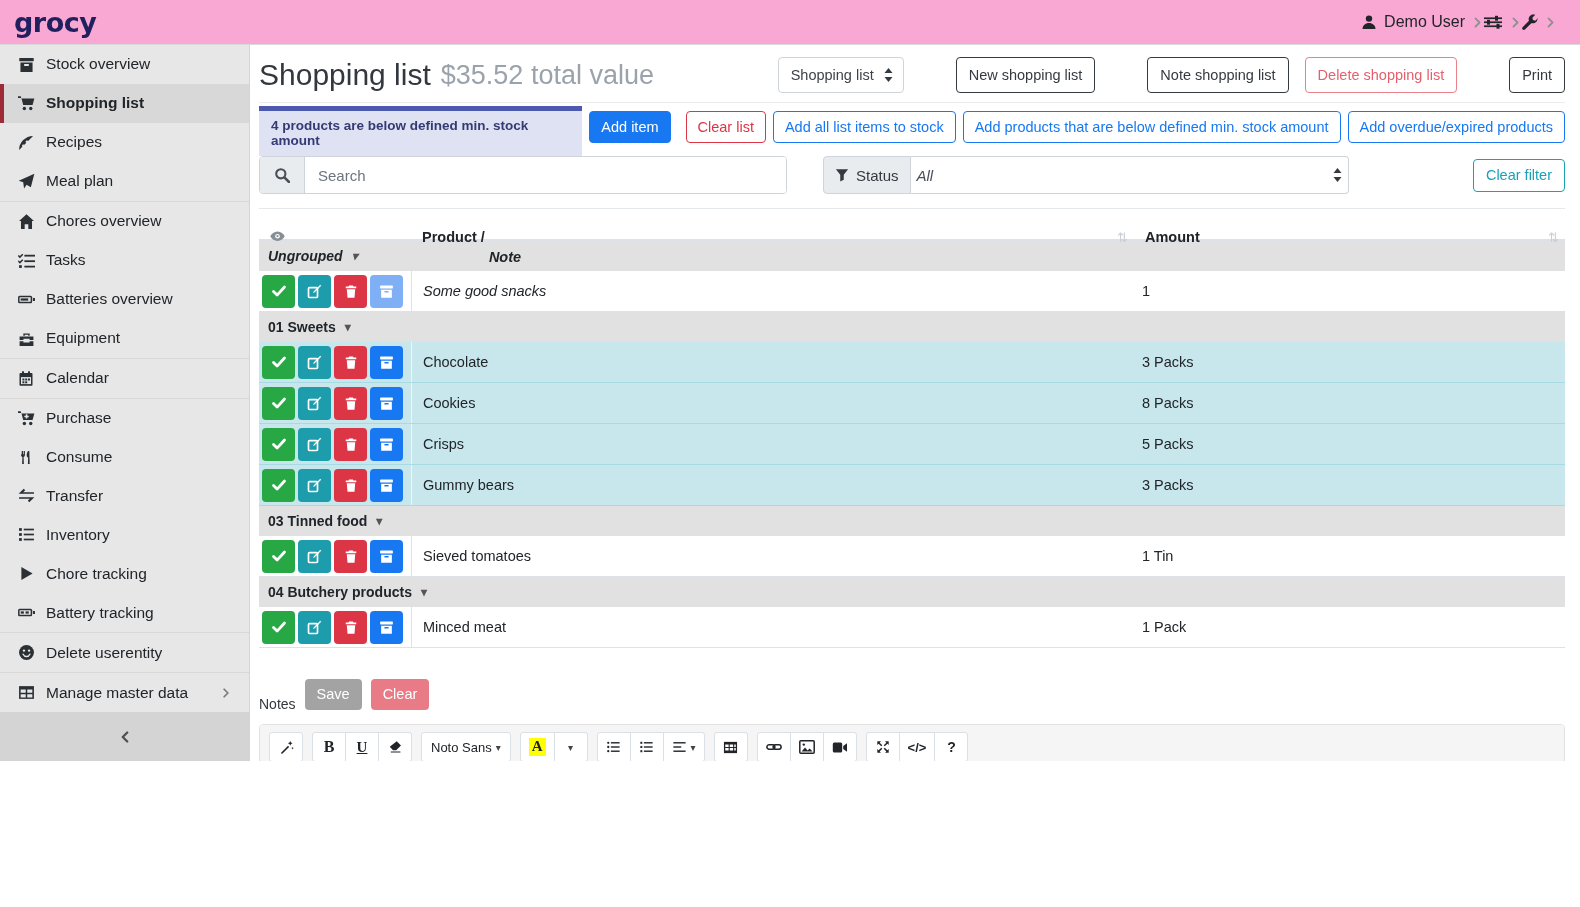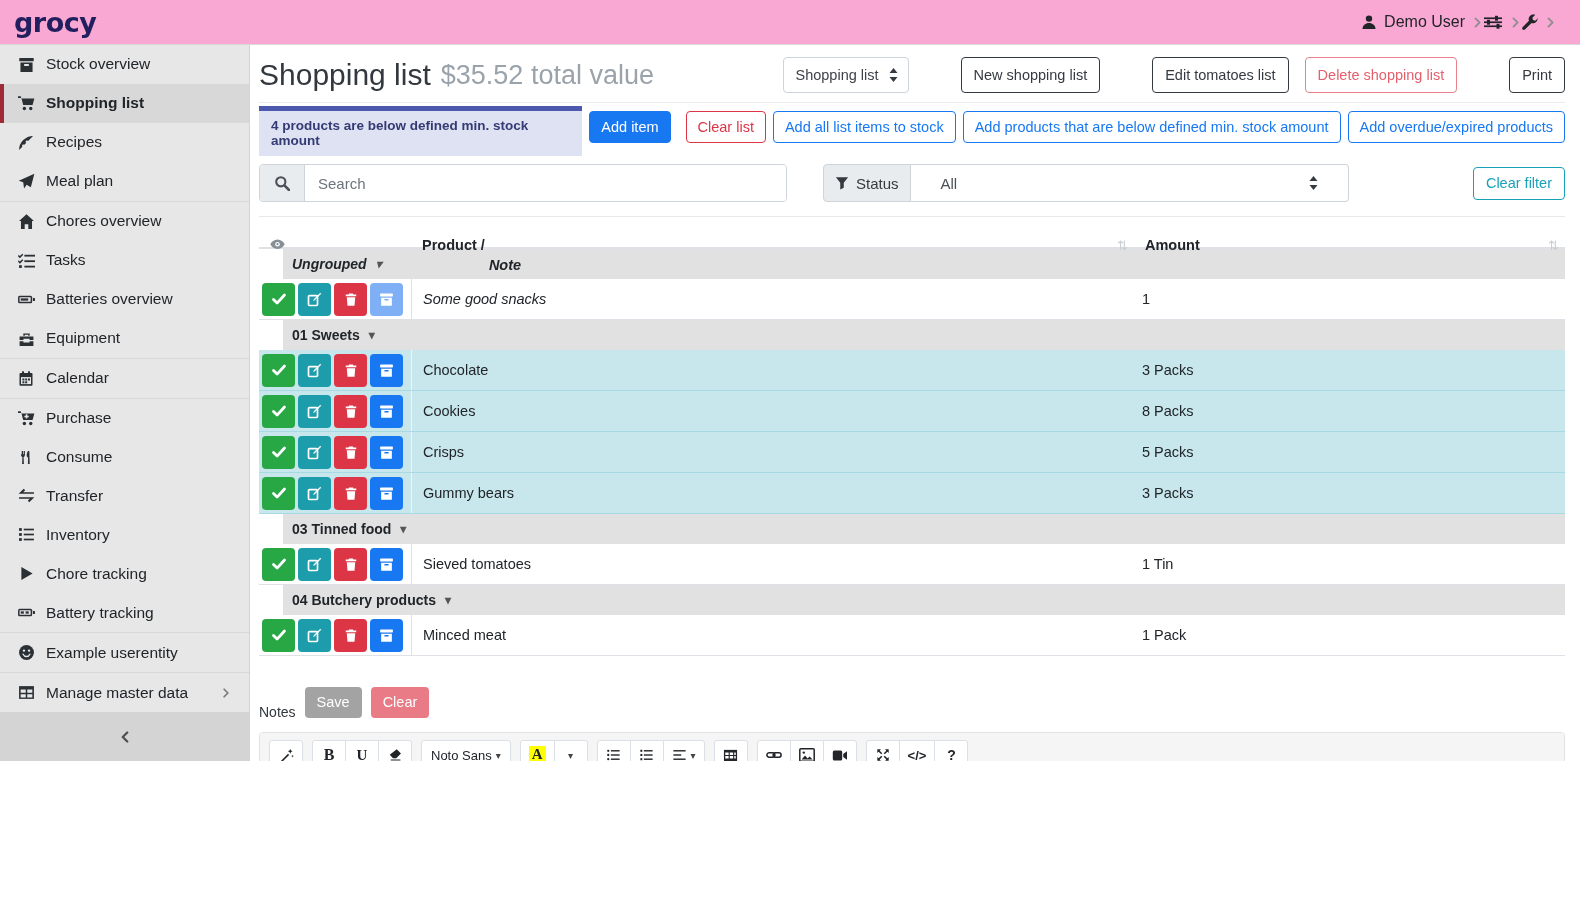--- a/index.html
+++ b/index.html
@@ -38,37 +38,37 @@
   .btn-outline-primary { border-color:#1778f2; color:#1778f2; }
   .btn-outline-info { border-color:#17a2b8; color:#17a2b8; }
 
   
   .alert-row { display:flex; align-items:flex-start; gap:7px; margin-top:3px; }
   .alert-minstock { width:352px; background:#dfe2f3; border-top:5px solid #4c59ae; padding:7px 12px 8px; font-weight:bold; font-size:13.5px; color:#343a74; }
   .alert-row .btn { height:32px; margin-top:5px; padding:0 11px; }
   .btn-primary { background:#1778f2; color:#fff; border-color:#1778f2; }
 
   
-  .filter-row { display:flex; align-items:center; margin-top:8px; }
+  .filter-row { display:flex; align-items:center; margin-top:0; }
   .search-group { display:flex; width:528px; height:38px; border:1px solid #ced4da; border-radius:4px; overflow:hidden; background:#fff; }
   .search-addon { width:45px; background:#e9ecef; border-right:1px solid #ced4da; display:flex; align-items:center; justify-content:center; color:#495057; }
   .search-group input { flex:1; border:none; outline:none; padding:0 13px; font-size:15px; color:#495057; font-family:inherit; background:#fff; }
   .search-group input::placeholder { color:#6c757d; }
   .status-group { display:flex; margin-left:36px; height:38px; }
   .status-addon { background:#e9ecef; border:1px solid #ced4da; border-radius:4px 0 0 4px; display:flex; align-items:center; gap:7px; padding:0 11px; font-size:15px; color:#343a40; }
-  .status-select { width:438px; border:1px solid #ced4da; border-left:none; border-radius:0 4px 4px 0; display:flex; align-items:center; justify-content:space-between; padding:0 30px; font-size:15px; color:#495057; background:#fff; cursor:pointer; }
+  .status-select { width:438px; border:1px solid #ced4da; border-left:none; border-radius:0 4px 4px 0; display:flex; align-items:center; justify-content:space-between; padding:0 6px; font-size:15px; color:#495057; background:#fff; cursor:pointer;font-style:italic; }
   .clear-filter { margin-left:auto; height:33px; font-size:14.5px; }
 
   
   .sl-table { margin-top:14px; }
   .t-head { display:grid; grid-template-columns:152px 723px 1fr; height:33px; align-items:center; border-top:1px solid #e6e9ec; border-bottom:2px solid #dee2e6; font-weight:bold; font-size:14.5px; color:#212529; }
   .th-eye { padding-left:10px; color:#868e96; display:flex; }
   .th { display:flex; align-items:center; height:100%; padding-left:11px; cursor:pointer; }
   .sort-glyph { margin-left:auto; margin-right:6px; color:#c9ced3; font-size:13px; font-weight:normal; }
-  .t-group { background:#e1e1e1; height:30px; display:flex; align-items:center; gap:9px; padding-left:9px; font-weight:bold; font-size:14px; color:#212529;margin-left:24px; }
+  .t-group { background:#e1e1e1; height:30px; display:flex; align-items:center; gap:9px; padding-left:9px; font-weight:bold; font-size:14px; color:#212529; }
   .t-group .caret { color:#555; font-size:12px; cursor:pointer; }
   .t-group.ungrouped { font-style:italic; }
   .t-row { display:grid; grid-template-columns:152px 723px 1fr; height:41px; align-items:stretch; border-bottom:1px solid #dee2e6; }
   .t-row.hl { background:#c7e7ec; border-bottom-color:#a7dae2; }
   .cell-actions { display:flex; align-items:center; gap:3px; padding-left:3px; }
   .cell-product { display:flex; align-items:center; padding-left:11px; border-left:1px solid #dee2e6; font-size:14.5px; }
   .t-row.hl .cell-product { border-left-color:rgba(255,255,255,0.65); }
   .cell-product.note-text { font-style:italic; }
   .cell-amount { display:flex; align-items:center; padding-left:8px; font-size:14.5px; }
   .row-btn { width:33px; height:33px; border:none; border-radius:4px; display:flex; align-items:center; justify-content:center; color:#fff; cursor:pointer; }
@@ -319,21 +319,21 @@
     <div class="nav-divider"></div>
     <div class="nav-item">
       <span class="ico">
           <svg width="17" height="17" viewBox="0 0 16 16" fill="currentColor">
             <circle cx="8" cy="8" r="7"></circle>
             <circle cx="5.6" cy="6.2" r="1.1" fill="#e7e7e7"></circle>
             <circle cx="10.4" cy="6.2" r="1.1" fill="#e7e7e7"></circle>
             <path d="M4.8 9.6c.7 1.4 1.9 2.2 3.2 2.2s2.5-.8 3.2-2.2" fill="none" stroke="#e7e7e7" stroke-width="1.3" stroke-linecap="round"></path>
           </svg>
         </span>
-      <span>Example userentity</span>
+      <span>Delete userentity</span>
     </div>
     <div class="nav-divider"></div>
     <div class="nav-item">
       <span class="ico">
           <svg width="17" height="17" viewBox="0 0 16 16" fill="currentColor">
             <path d="M1 2h14v12H1z"></path>
             <path fill="#e7e7e7" d="M2.5 5.2h4.8v3H2.5zM8.7 5.2h4.8v3H8.7zM2.5 9.6h4.8v3H2.5zM8.7 9.6h4.8v3H8.7z"></path>
           </svg>
         </span>
       <span>Manage master data</span>
@@ -361,21 +361,21 @@
         <div class="select-box">
           <span>Shopping list</span>
           <span>
               <svg width="9" height="14" viewBox="0 0 9 14" fill="#343a40">
                 <path d="M4.5 0l4 5h-8z"></path>
                 <path d="M4.5 14l-4-5h8z"></path>
               </svg>
             </span>
         </div>
         <button class="btn btn-outline-dark">New shopping list</button>
-        <button class="btn btn-outline-dark">Edit tomatoes list</button>
+        <button class="btn btn-outline-dark">Note shopping list</button>
         <button class="btn btn-outline-danger">Delete shopping list</button>
         <button class="btn btn-outline-dark">Print</button>
       </div>
     </div>
 
     <div class="alert-row">
       <div class="alert-minstock">4 products are below defined min. stock amount</div>
       <button class="btn btn-primary">Add item</button>
       <button class="btn btn-outline-danger" style="border-color:#dc3545;color:#dc3545;">Clear list</button>
       <button class="btn btn-outline-primary">Add all list items to stock</button>

